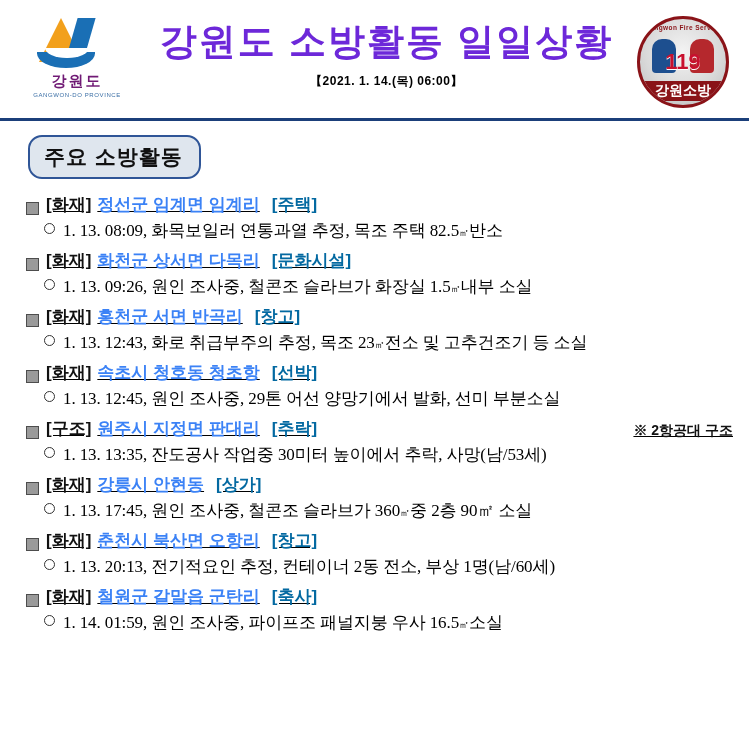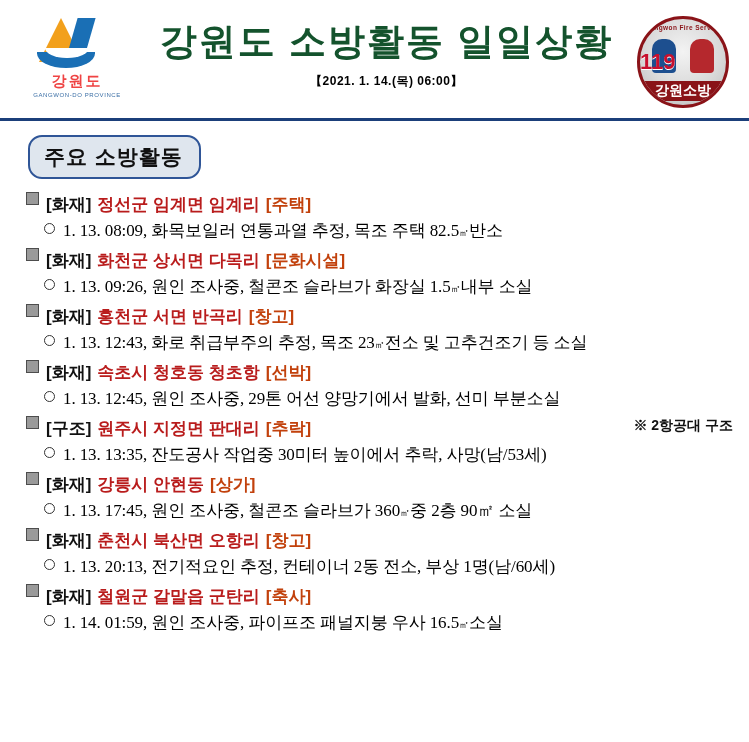--- a/index.html
+++ b/index.html
@@ -74,42 +74,42 @@
     top: 30px;
     width: 44px;
     height: 10px;
     background: #ffffff;
     border-radius: 0 0 30px 30px / 0 0 14px 14px;
   }
   .logo-name {
     font-family: "Liberation Sans", sans-serif;
     font-size: 15px;
     font-weight: bold;
-    color: #ef4444;
+    color: #701a75;
     margin-top: 2px;
     letter-spacing: 2px;
   }
   .logo-sub {
     font-family: "Liberation Sans", sans-serif;
     font-size: 6px;
     color: #3a6ea5;
     letter-spacing: 0.6px;
     margin-top: 1px;
   }
 
   .title-block {
     text-align: center;
     margin-left: 24px;
   }
   .doc-title {
     font-family: "Liberation Sans", sans-serif;
     font-size: 37px;
     font-weight: bold;
     letter-spacing: 2px;
-    color: #14532d;
+    color: #6d28d9;
     line-height: 1.1;
   }
   .doc-date {
     font-family: "Liberation Sans", sans-serif;
     font-size: 12px;
     font-weight: bold;
     margin-top: 10px;
     letter-spacing: 0.5px;
   }
 
@@ -153,20 +153,21 @@
     width: 24px;
     height: 34px;
     background: #b5282d;
     border-radius: 10px 10px 4px 4px;
   }
   .logo-right .num {
     position: absolute;
     top: 30px;
     left: 0;
     right: 0;
+    text-align: center;
     font-family: "Liberation Sans", sans-serif;
     font-size: 22px;
     font-weight: bold;
     color: #c8102e;
     text-shadow: 0 1px 0 #ffffff;
   }
   .logo-right .bottom-band {
     position: absolute;
     bottom: 4px;
     left: 0;
@@ -200,47 +201,48 @@
   
   .entries {
     margin-top: 14px;
     padding: 0 16px 0 26px;
   }
   .entry {
     margin-bottom: 7px;
   }
   .entry-head {
     display: flex;
-    align-items: flex-start;
+    align-items: flex-end;
     font-family: "Liberation Sans", sans-serif;
     font-size: 17px;
     font-weight: bold;
     white-space: nowrap;
+    text-decoration: underline;
   }
   .bullet-sq {
     display: inline-block;
     width: 11px;
     height: 11px;
     background: #9a9a9a;
     border: 1px solid #4d4d4d;
     margin-right: 7px;
     flex: none;
     position: relative;
     top: -1px;
   }
   .cat {
     color: #111111;
     margin-right: 6px;
   }
   .place {
-    color: #b91c1c;
-    margin-right: 6px;
+    color: #3b82f6;
+    margin-right: 12px;
   }
   .kind {
-    color: #c2410c;
+    color: #0369a1;
   }
   .note {
     margin-left: auto;
     font-family: "Liberation Sans", sans-serif;
     font-size: 14px;
     font-weight: bold;
     color: #111111;
     padding-left: 20px;
   }
   .entry-body {

